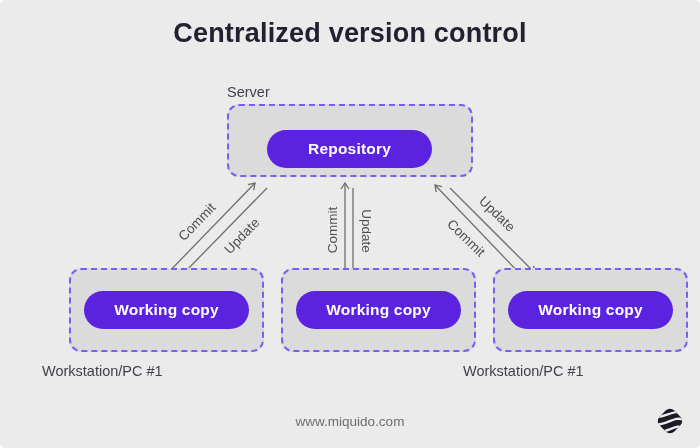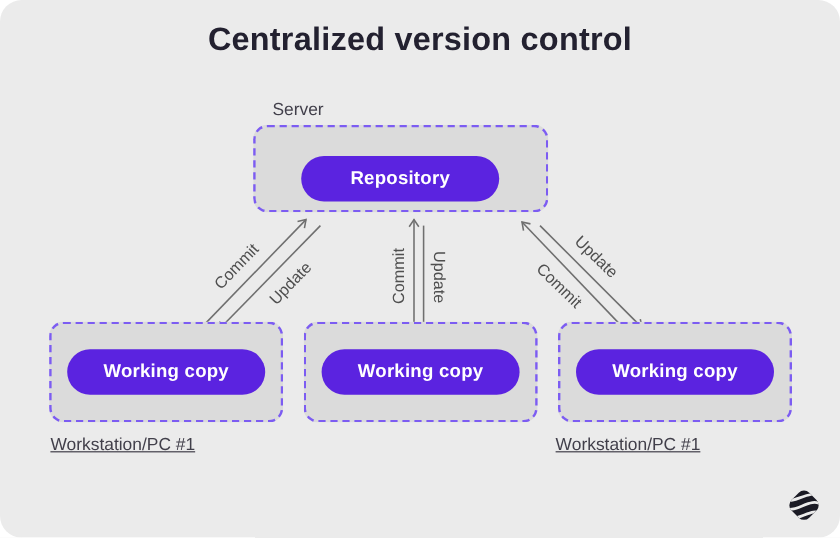--- a/index.html
+++ b/index.html
@@ -1,37 +1,37 @@
 <!DOCTYPE html>
 <html style="--background: #ebebeb; --box-fill: #dbdbdb; --dashed-border: #7c5cf2; --pill: #5b23e0; --pill-text: #ffffff; --title-text: #232130; --label-text: #413f4a; --arrow: #6f6f6f; --arrow-text: #4f4f4f; --footer-text: #6e6e6e; --logo: #1b1b25;"><head>
 <meta charset="utf-8">
 <style>
   html,body{margin:0;padding:0;background:#ffffff;font-family:"Liberation Sans",sans-serif;}
   .canvas{
     position:relative;width:700px;height:448px;overflow:hidden;
-    background:var(--background,#ebebeb);border-radius:18px;
+    background:var(--background,#ebebeb);border-radius:5px;
   }
   .title{
     position:absolute;left:0;top:18px;width:100%;margin:0;
     text-align:center;font-size:27px;font-weight:700;letter-spacing:.2px;
     color:var(--title-text,#232130);
   }
   .group-label{
     position:absolute;font-size:14.5px;color:var(--label-text,#413f4a);
     white-space:nowrap;
   }
   .server-label{left:227px;top:84px;}
-  .ws-label{top:363px;text-decoration:underline;}
+  .ws-label{top:363px;}
   .dashed-box{
     position:absolute;background:var(--box-fill,#dbdbdb);
     border:2px dashed var(--dashed-border,#7c5cf2);border-radius:12px;
     box-sizing:border-box;
   }
-  .server-box{left:211px;top:104px;width:246px;height:73px;}
-  .ws-box{top:268px;width:195px;height:84px;}
+  .server-box{left:227px;top:104px;width:246px;height:73px;}
+  .ws-box{top:268px;width:195px;height:84px;margin-left:28px;}
   .pill{
     position:absolute;height:38px;border-radius:19px;
     background:var(--pill,#5b23e0);color:var(--pill-text,#ffffff);
     display:flex;align-items:center;justify-content:center;
     font-size:15.5px;font-weight:700;letter-spacing:.2px;white-space:nowrap;
   }
   .server-box .pill{left:38px;top:24px;width:165px;}
   .ws-box .pill{left:13px;top:21px;width:165px;}
   .arrows{position:absolute;left:0;top:0;width:700px;height:448px;pointer-events:none;}
   .arrows line{stroke:var(--arrow,#6f6f6f);stroke-width:1.3;}
@@ -86,20 +86,21 @@
   <div class="dashed-box ws-box" style="left:253px">
     <div class="pill">Working copy</div>
   </div>
   <div class="dashed-box ws-box" style="left:465px">
     <div class="pill">Working copy</div>
   </div>
 
   <div class="group-label ws-label" style="left:42px">Workstation/PC #1</div>
   <div class="group-label ws-label" style="left:463px">Workstation/PC #1</div>
 
+  <div class="footer-site">www.miquido.com</div>
 
   <svg class="logo" viewBox="0 0 40 40" aria-hidden="true">
     <defs>
       <clipPath id="logoclip">
         <rect x="9" y="9" width="22" height="22" rx="6.5" transform="rotate(45 20 20)"></rect>
       </clipPath>
     </defs>
     <rect x="9" y="9" width="22" height="22" rx="6.5" transform="rotate(45 20 20)" fill="var(--logo,#1b1b25)"></rect>
     <g clip-path="url(#logoclip)" fill="none" stroke="var(--background,#ebebeb)" stroke-width="2.4" stroke-linecap="round">
       <path d="M4,15 C12,19 24,6 36,12"></path>

